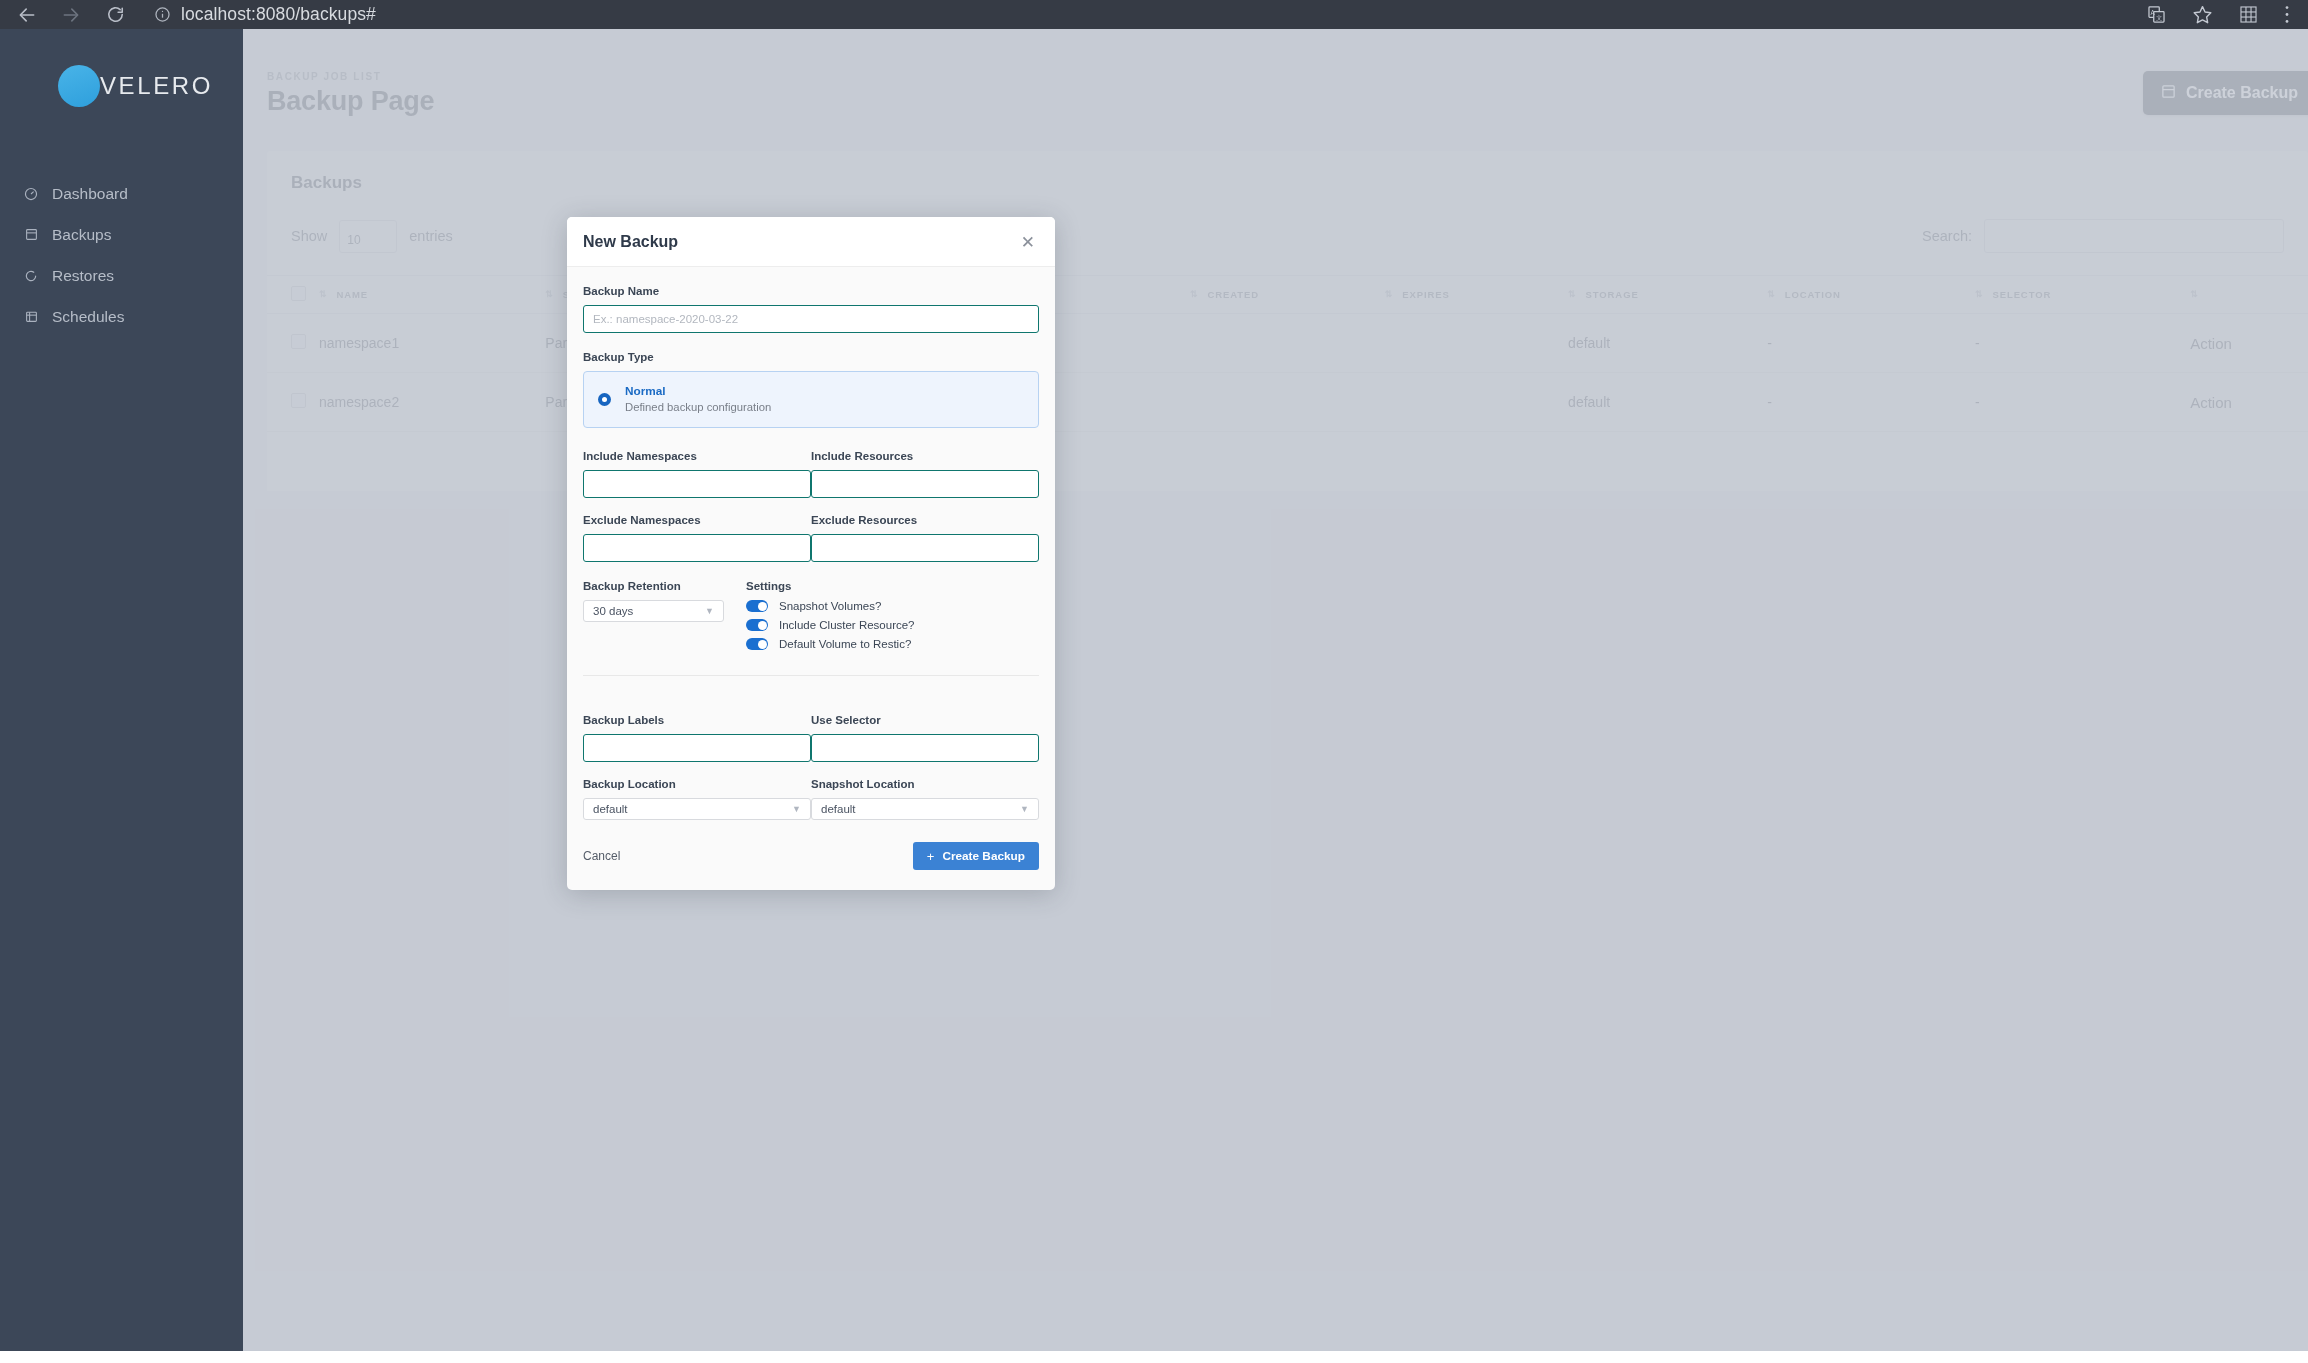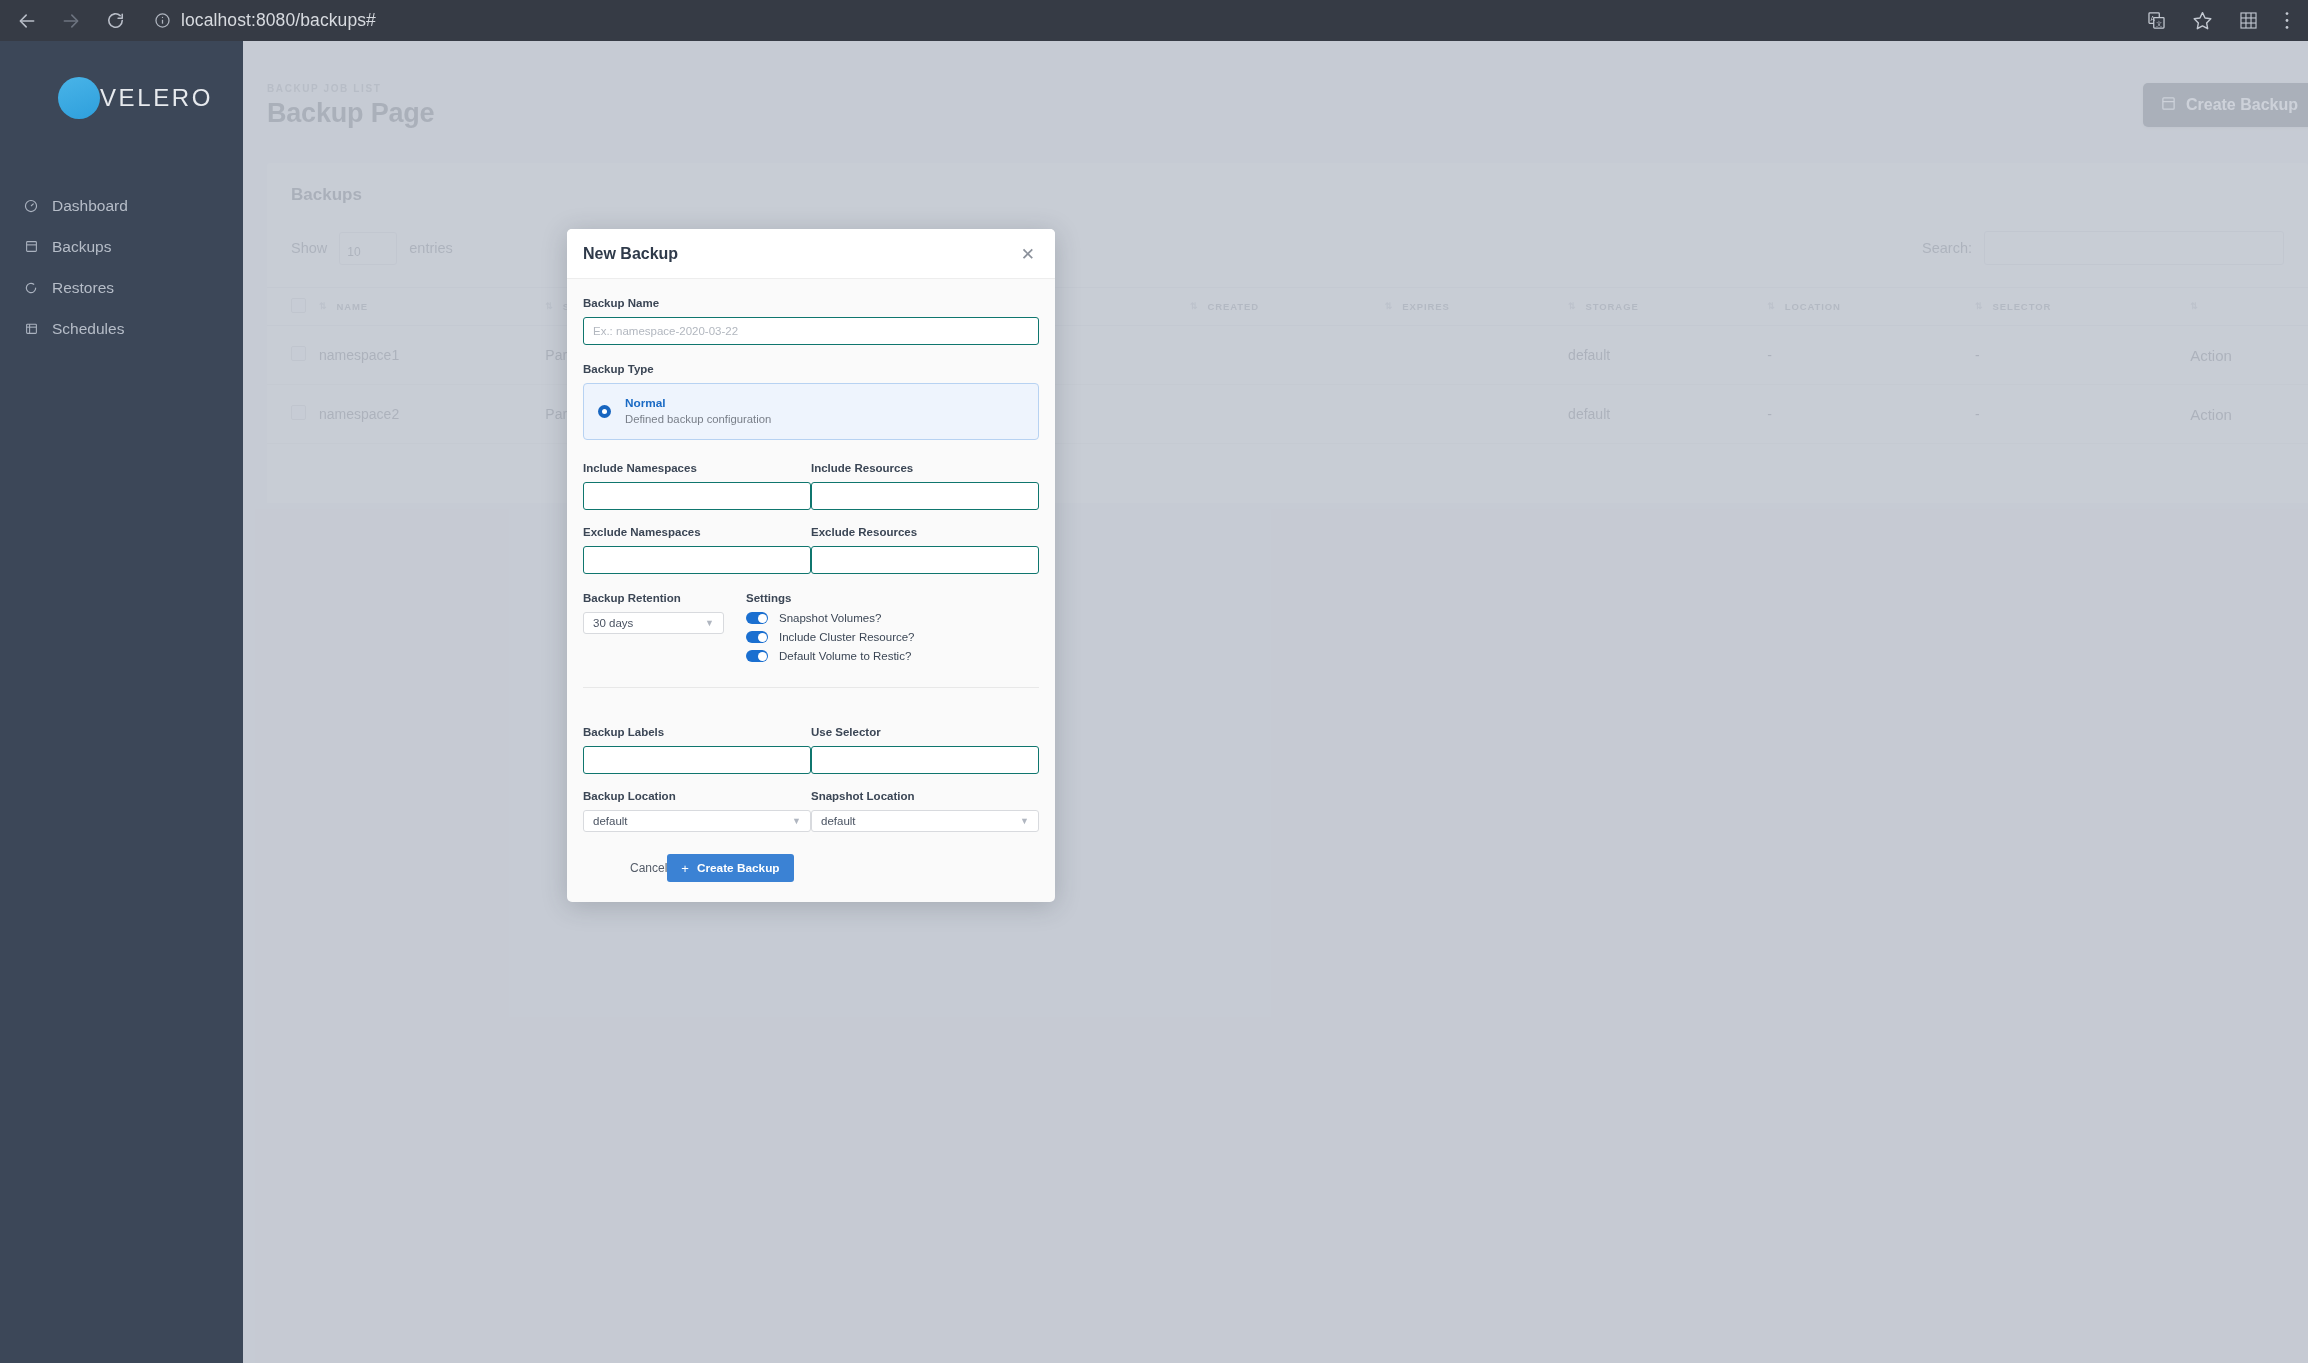--- a/index.html
+++ b/index.html
@@ -5,21 +5,21 @@
   * { box-sizing: border-box; margin: 0; padding: 0; }
   html, body {
     width: 2308px; height: 1363px;
     overflow: hidden;
     font-family: "Liberation Sans", sans-serif;
     background: #ffffff;
   }
 
   
   .browser-bar {
-    height: 41px; width: 100%;
+    height: 29px; width: 100%;
     background: #363b45;
     display: flex; align-items: center;
     padding: 0 14px;
     gap: 18px;
   }
   .nav-btn {
     width: 26px; height: 26px;
     display: flex; align-items: center; justify-content: center;
     color: #b9bec8;
   }
@@ -238,23 +238,22 @@
     width: 22px; height: 12px; border-radius: 7px; background: #1a6fd0;
     position: relative; flex: 0 0 22px;
   }
   .toggle::after {
     content: ""; position: absolute; right: 1.5px; top: 1.5px;
     width: 9px; height: 9px; border-radius: 50%; background: #fff;
   }
   .toggle-label { font-size: 11.5px; color: #3b4655; }
 
   .modal-footer {
-    display: flex; align-items: center; 
+    display: flex; align-items: center; justify-content: space-between;
     padding: 22px 16px 20px 16px;
-    margin-left: 47px;
   }
   .cancel-btn { font-size: 12px; color: #555d69; cursor: pointer; background: none; border: none;
     font-family: "Liberation Sans", sans-serif; }
   .create-btn {
     background: #3b82d4; color: #fff; border: none; border-radius: 3px;
     height: 28px; padding: 0 14px; font-size: 11.8px; font-weight: 700;
     display: flex; align-items: center; gap: 8px; cursor: pointer;
     font-family: "Liberation Sans", sans-serif;
   }
   .plus { font-size: 13px; font-weight: 400; }

